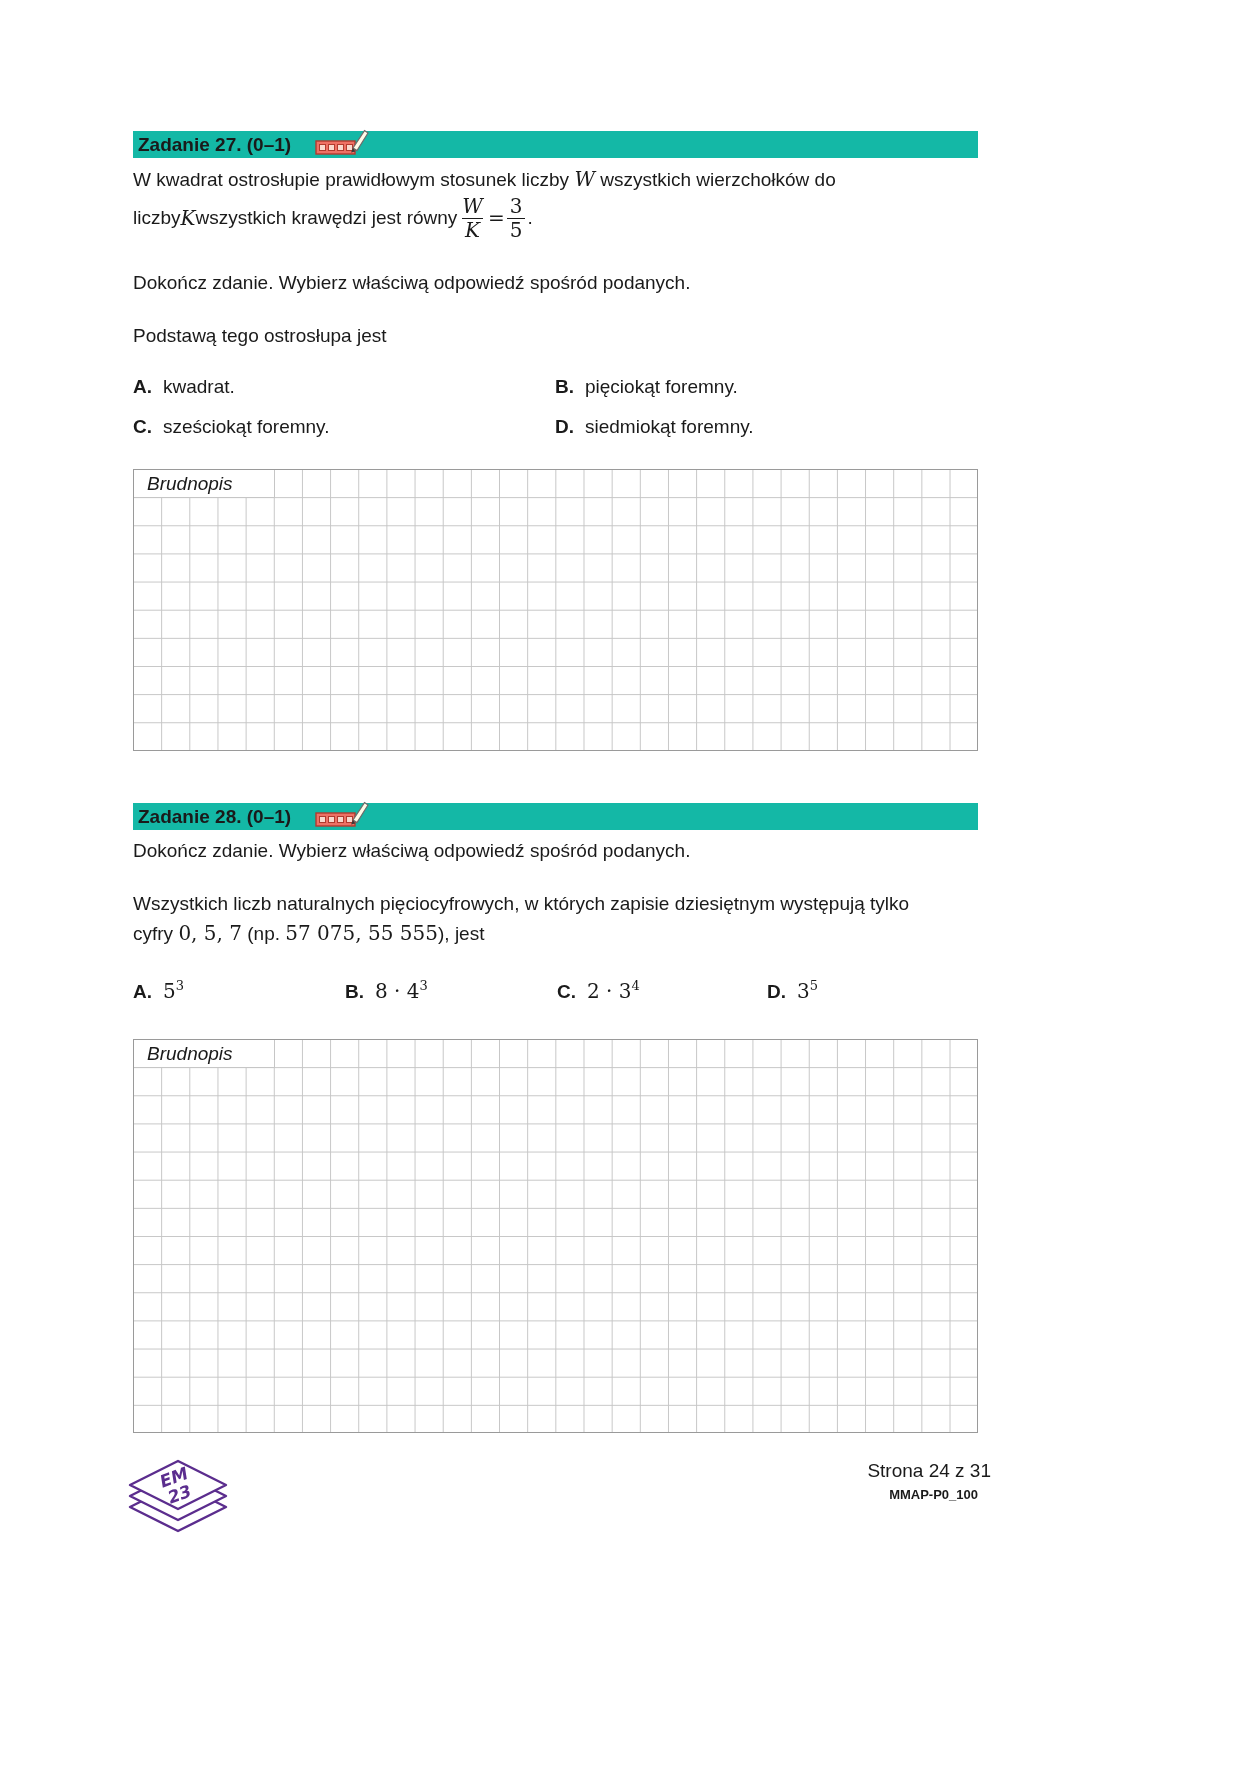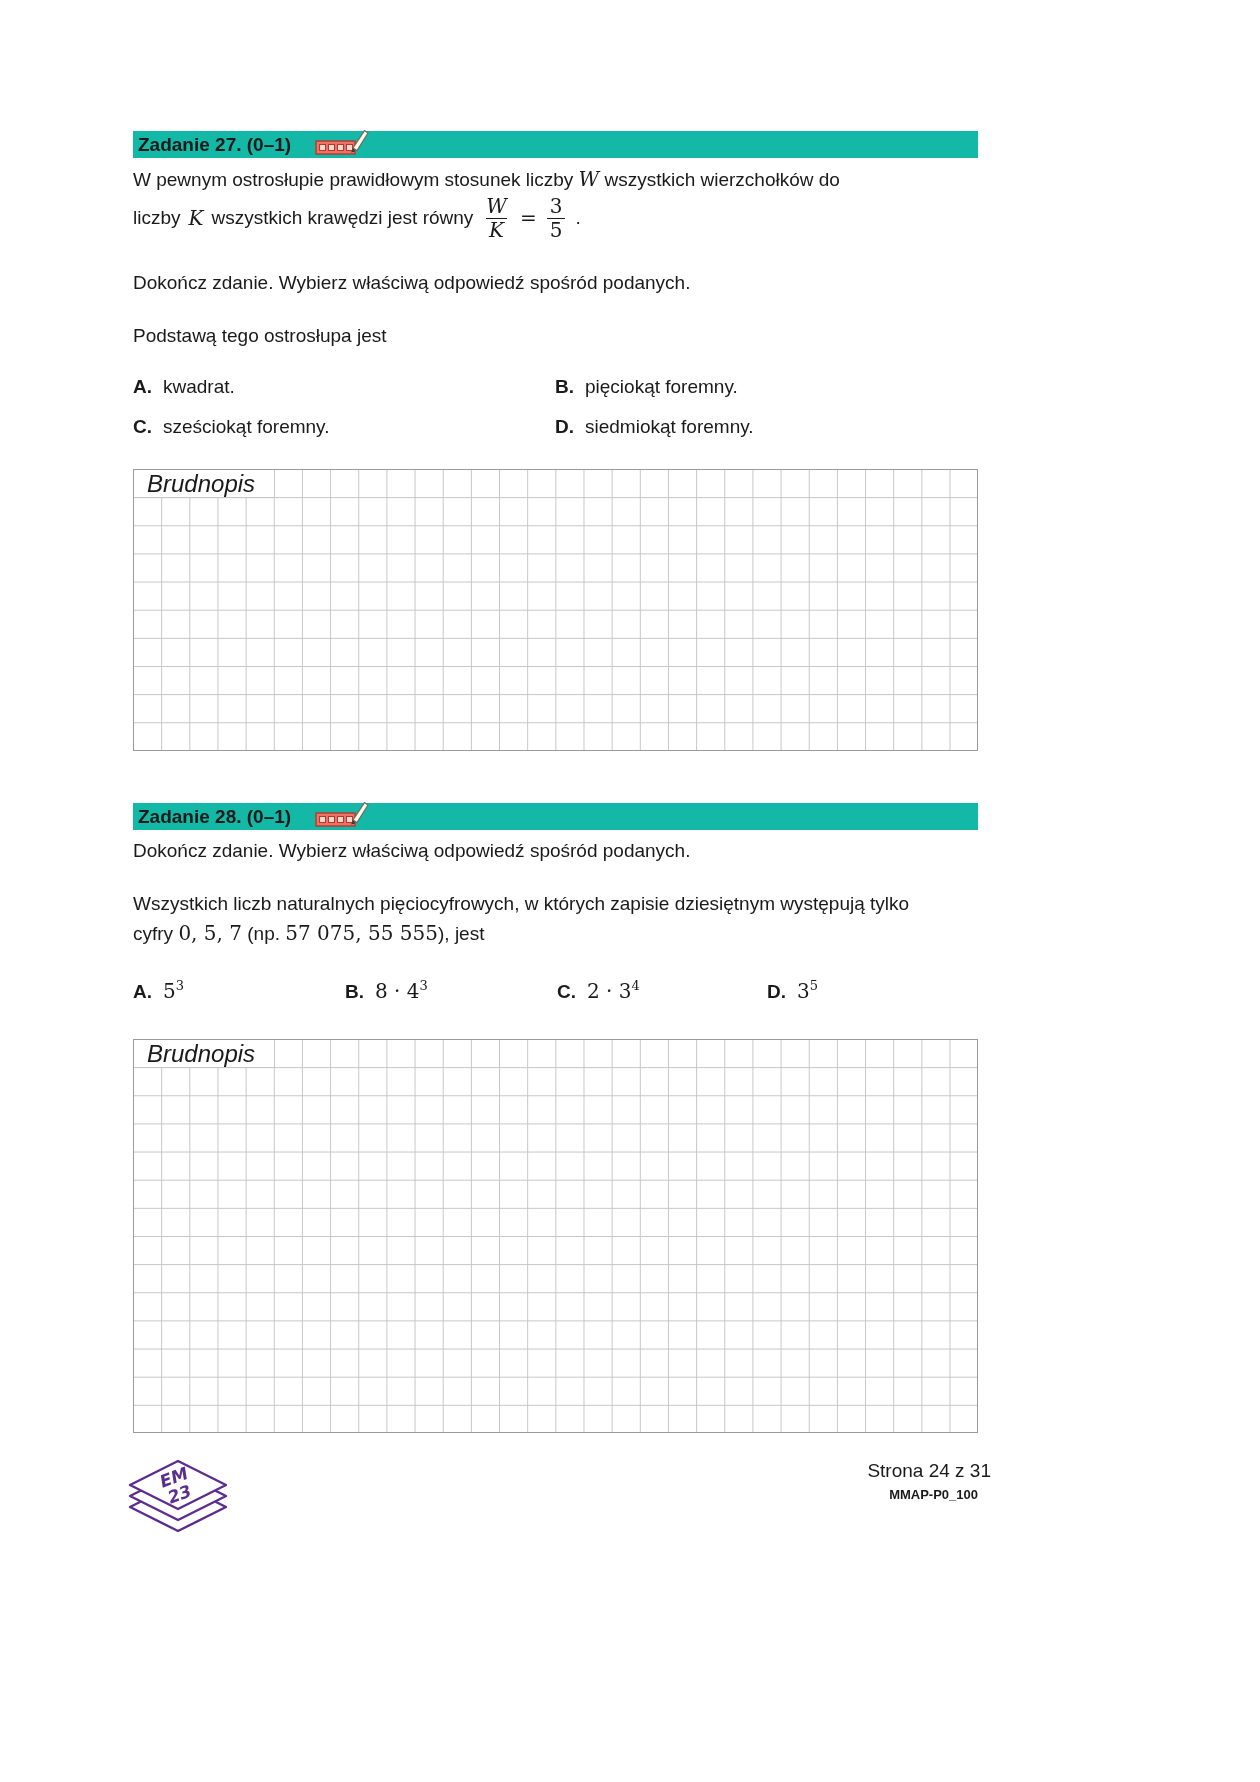--- a/index.html
+++ b/index.html
@@ -14,21 +14,21 @@
   .task-header {
     height:27px; background:#14b8a6;
     display:flex; align-items:center; padding-left:5px;
   }
   .task-header-label { font-weight:bold; font-size:19px; }
   .icon-wrap { margin-left:24px; position:relative; top:-3px; line-height:0; }
 
   
   .line { font-size:19px; line-height:26px; }
   .bold { font-weight:normal; }
-  .mathline { display:flex; align-items:center; gap:8px; height:52px; }
+  .mathline { display:flex; align-items:center; height:52px; }
 
   .mvar { font-family:"DejaVu Serif", serif; font-style:italic; font-size:20px; }
   .mnum, .meq, .mathexpr { font-family:"DejaVu Serif", serif; font-size:20px; }
 
   .frac { display:inline-flex; flex-direction:column; align-items:center; line-height:1.12; margin:0 2px; }
   .frac .den { border-top:1.6px solid #1a1a1a; padding:0 3px; }
   .frac .num { padding:0 3px; }
 
   
   .optrow { height:26px; }
@@ -43,21 +43,21 @@
     background-image:
       linear-gradient(to right, #c6c6c6 1px, transparent 1px),
       linear-gradient(to bottom, #c6c6c6 1px, transparent 1px);
     background-size:28.17px 28.15px;
     background-position:-1px -1px;
   }
   .grid-label {
     position:absolute; left:0; top:0; width:141px; height:28px;
     background:#fff; border-right:1px solid #c6c6c6; border-bottom:1px solid #c6c6c6;
     display:flex; align-items:center; padding-left:13px;
-    font-style:italic; font-size:24px; color:#1a1a1a;
+    font-style:italic; font-size:19px; color:#1a1a1a;
   }
 
   
   .footer-page { position:absolute; left:146px; width:845px; top:1460px; text-align:right; font-size:19px; }
   .footer-code { position:absolute; right:282px; top:1487px; font-size:13px; font-weight:bold; }
   .logo { position:absolute; left:126px; top:1455px; line-height:0; }
 </style>
 </head>
 <body>
 
@@ -72,21 +72,21 @@
         <rect x="13.5" y="17.5" width="6" height="6" fill="#fad9cf" stroke="#b33a2e" stroke-width="1"></rect>
         <rect x="22.5" y="17.5" width="6" height="6" fill="#fad9cf" stroke="#b33a2e" stroke-width="1"></rect>
         <rect x="31.5" y="17.5" width="6" height="6" fill="#fad9cf" stroke="#b33a2e" stroke-width="1"></rect>
         <polygon points="38,21 42,23.6 53,6 49.5,3.6" fill="#fffbe8" stroke="#6b6b6b" stroke-width="1.2"></polygon>
         <polygon points="38,21 40.2,24.6 36,25.4" fill="#3a3a3a"></polygon>
       </svg>
     </span>
   </div>
 
   <p class="abs line" style="top:166px">
-    <span>W pewnym ostrosłupie prawidłowym stosunek liczby</span>
+    <span>W kwadrat ostrosłupie prawidłowym stosunek liczby</span>
     <span class="mvar">W</span>
     <span>wszystkich wierzchołków do</span>
   </p>
 
   <div class="abs line mathline" style="top:192px">
     <span>liczby</span>
     <span class="mvar">K</span>
     <span>wszystkich krawędzi jest równy</span>
     <span class="frac">
       <span class="num mvar">W</span>

